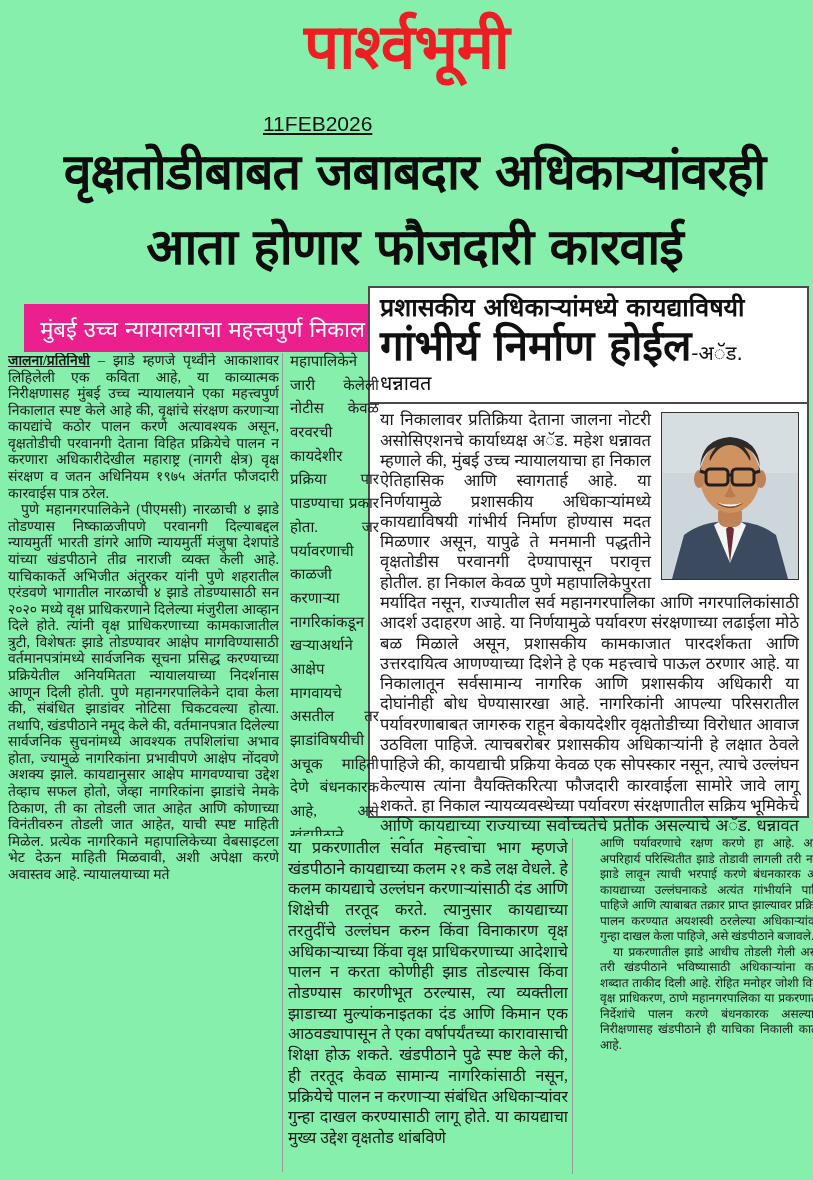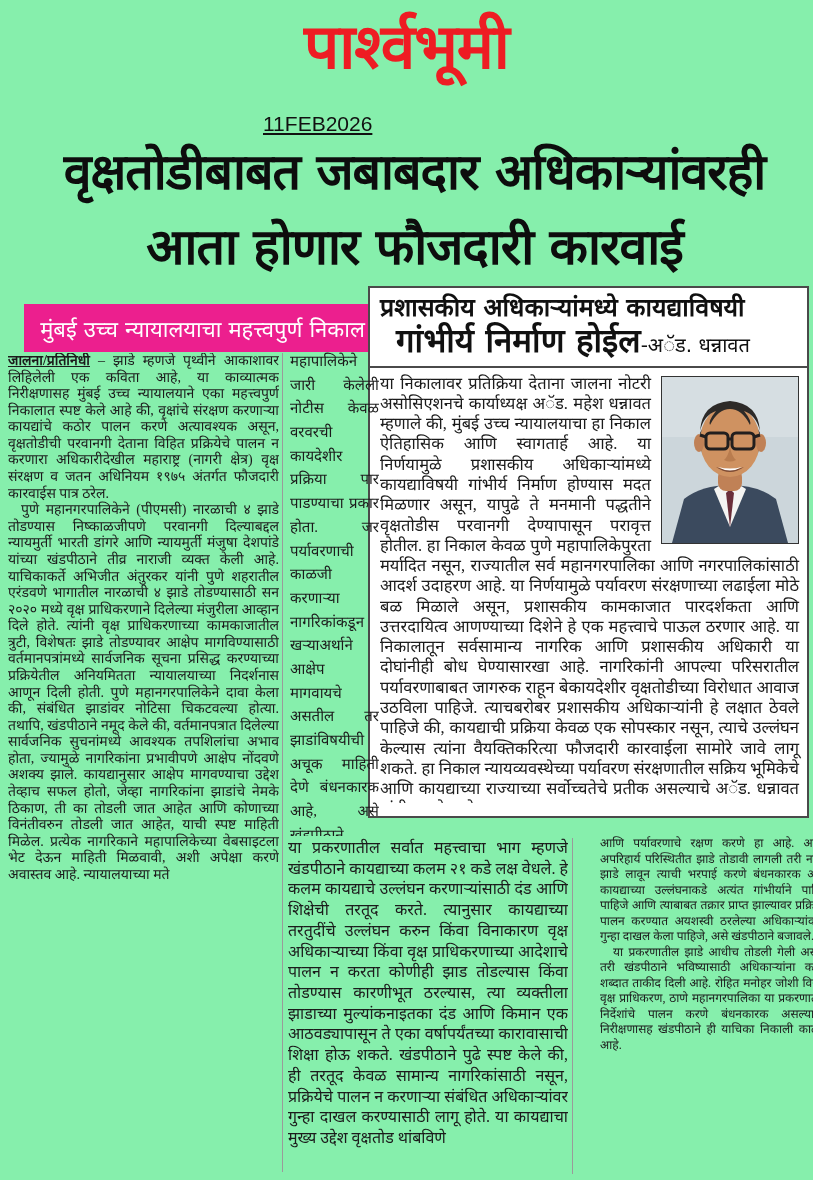--- a/index.html
+++ b/index.html
@@ -46,21 +46,21 @@
     position:absolute;left:368px;top:286px;width:441px;height:532px;
     border:2px solid #4a4a4a;box-sizing:border-box;background:#fff;
   }
   .reaction-subhead{
     padding:4px 8px 6px 10px;
     border-bottom:2px solid #4a4a4a;
     font-family:"DejaVu Sans","Liberation Sans",sans-serif;
     font-weight:800;color:#101010;
   }
   .reaction-subhead .sub1{font-size:25px;line-height:1.25;display:block;}
-  .reaction-subhead .sub2{font-size:33px;line-height:1.1;display:inline;margin-left:16px;}
+  .reaction-subhead .sub2{font-size:42px;line-height:1.1;display:inline;}
   .reaction-subhead .byline{font-size:20px;font-weight:400;display:inline;}
   .reaction-body{
     padding:6px 8px 4px 10px;
     font-size:16.5px;line-height:1.23;text-align:justify;
     overflow:hidden;height:425px;
   }
   .portrait{
     float:right;width:138px;height:168px;
     margin:2px 0 6px 10px;
     border:1px solid #333;box-sizing:border-box;

